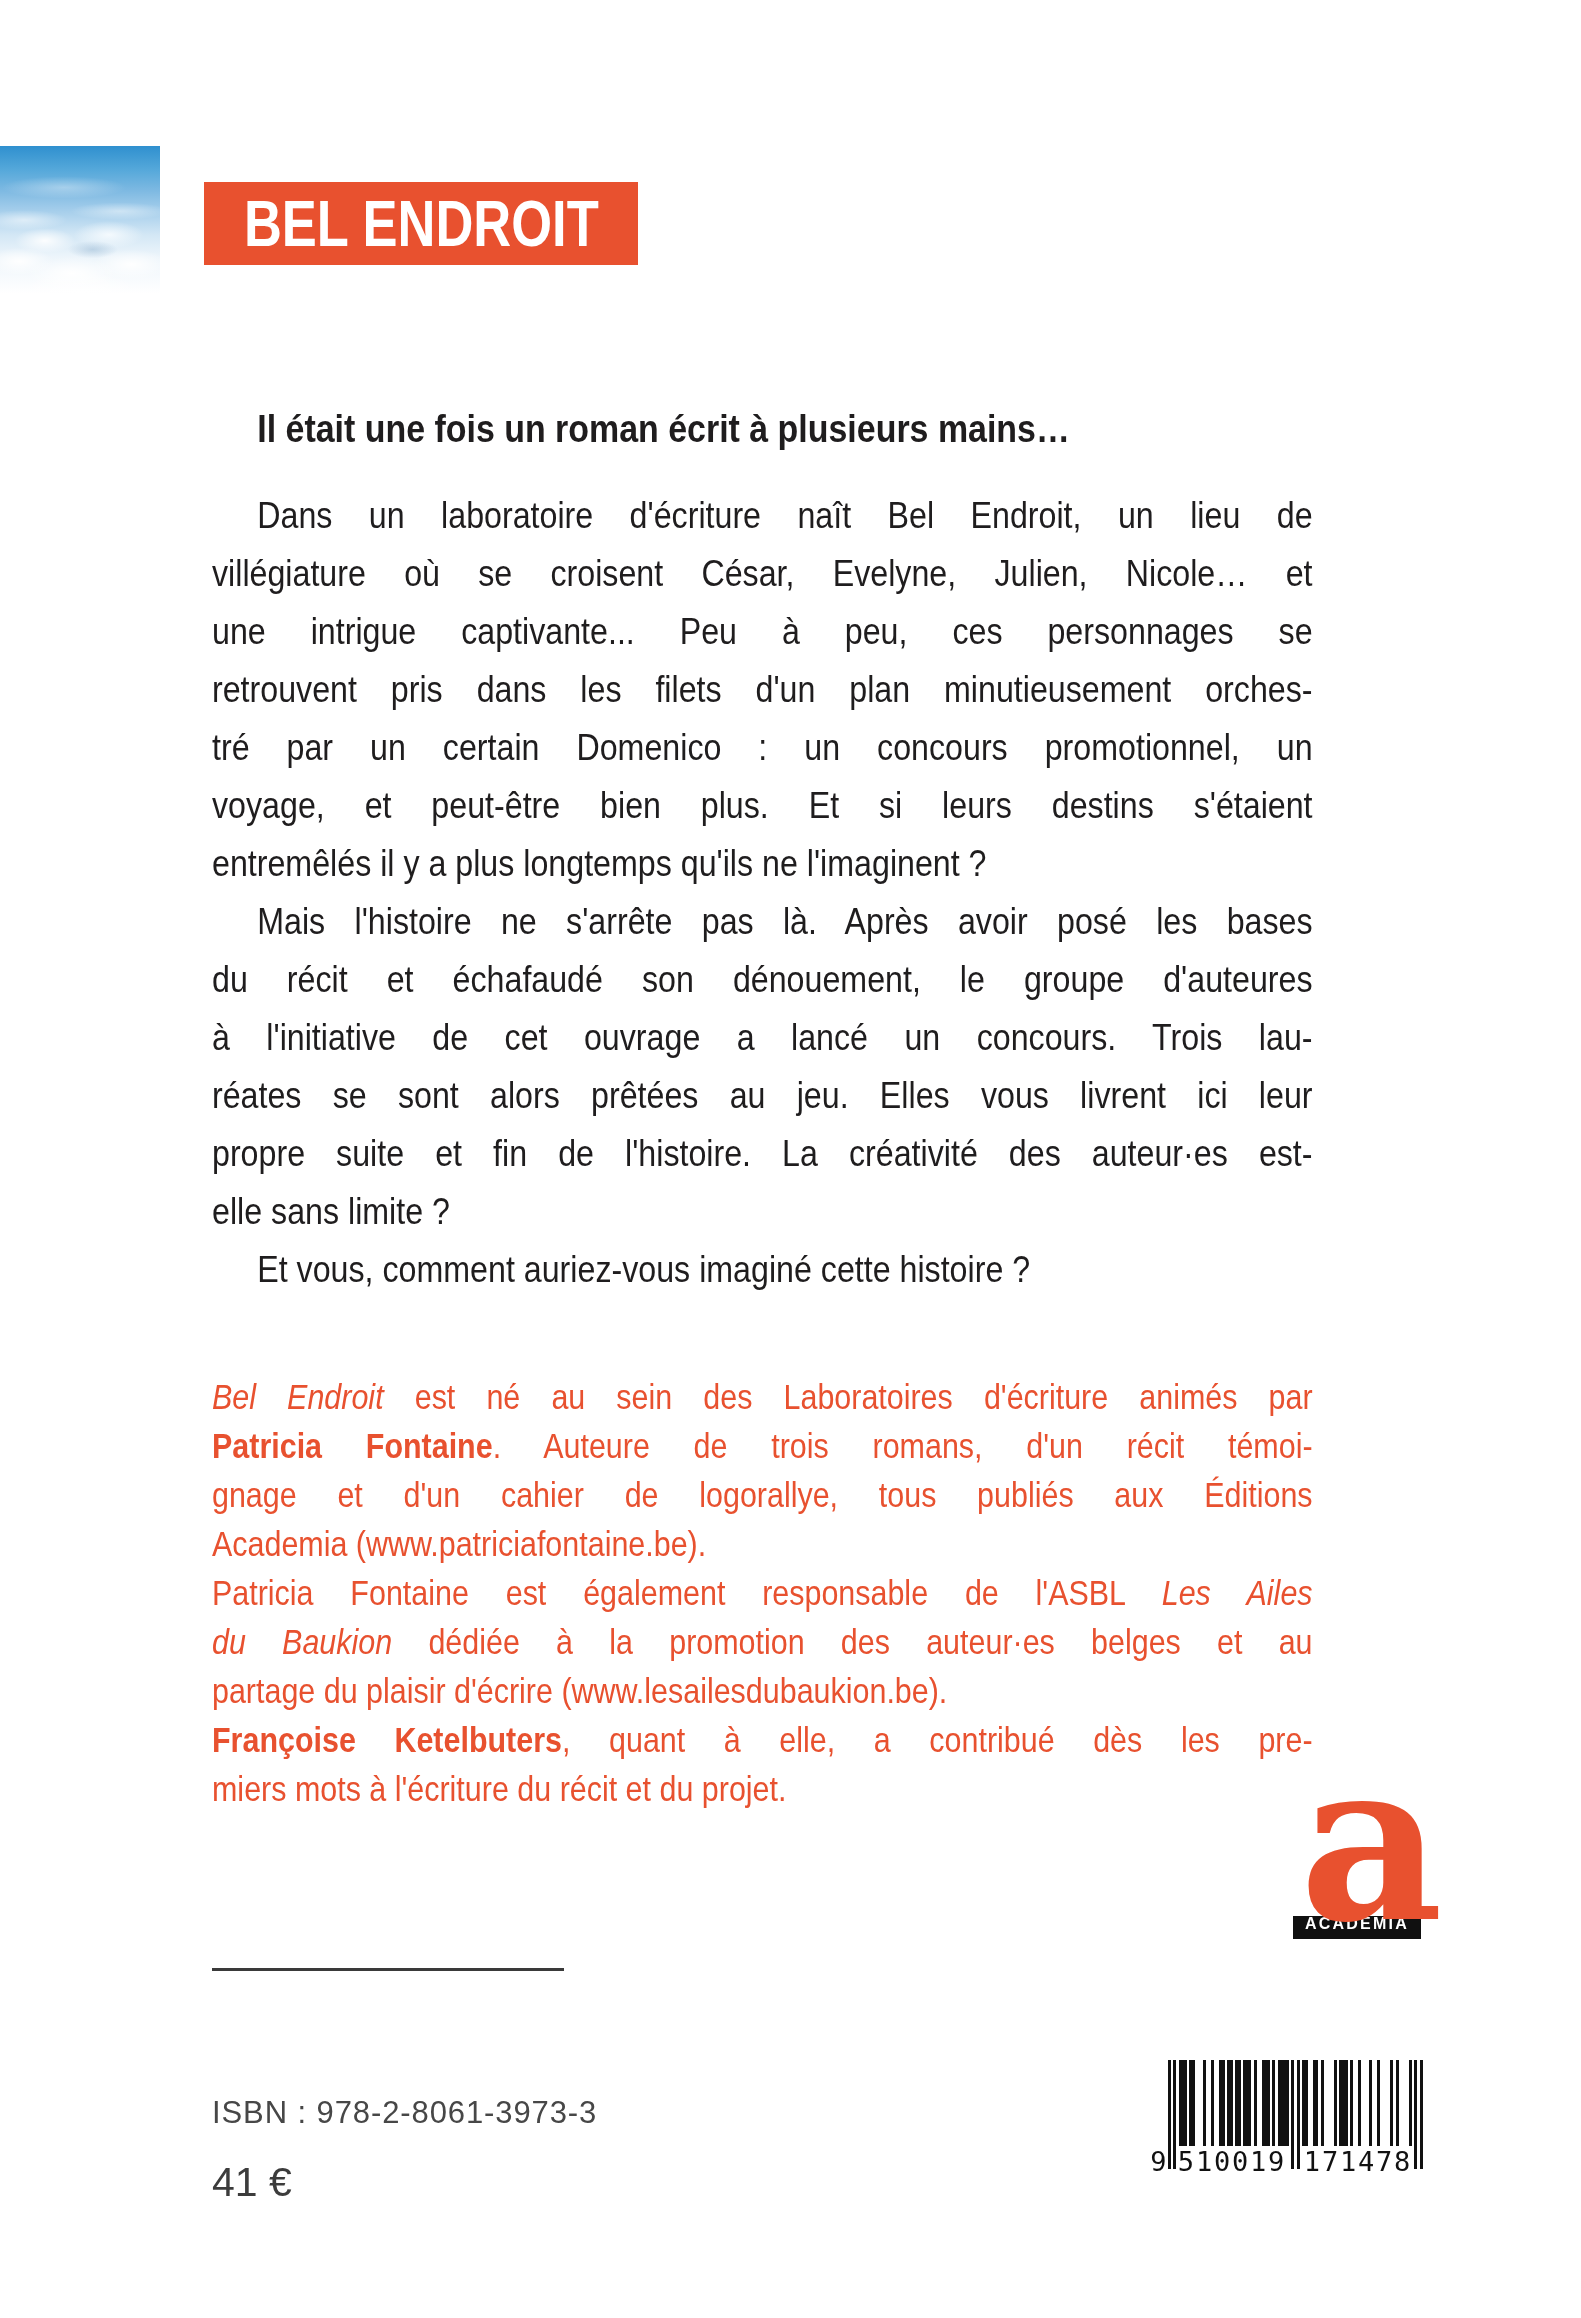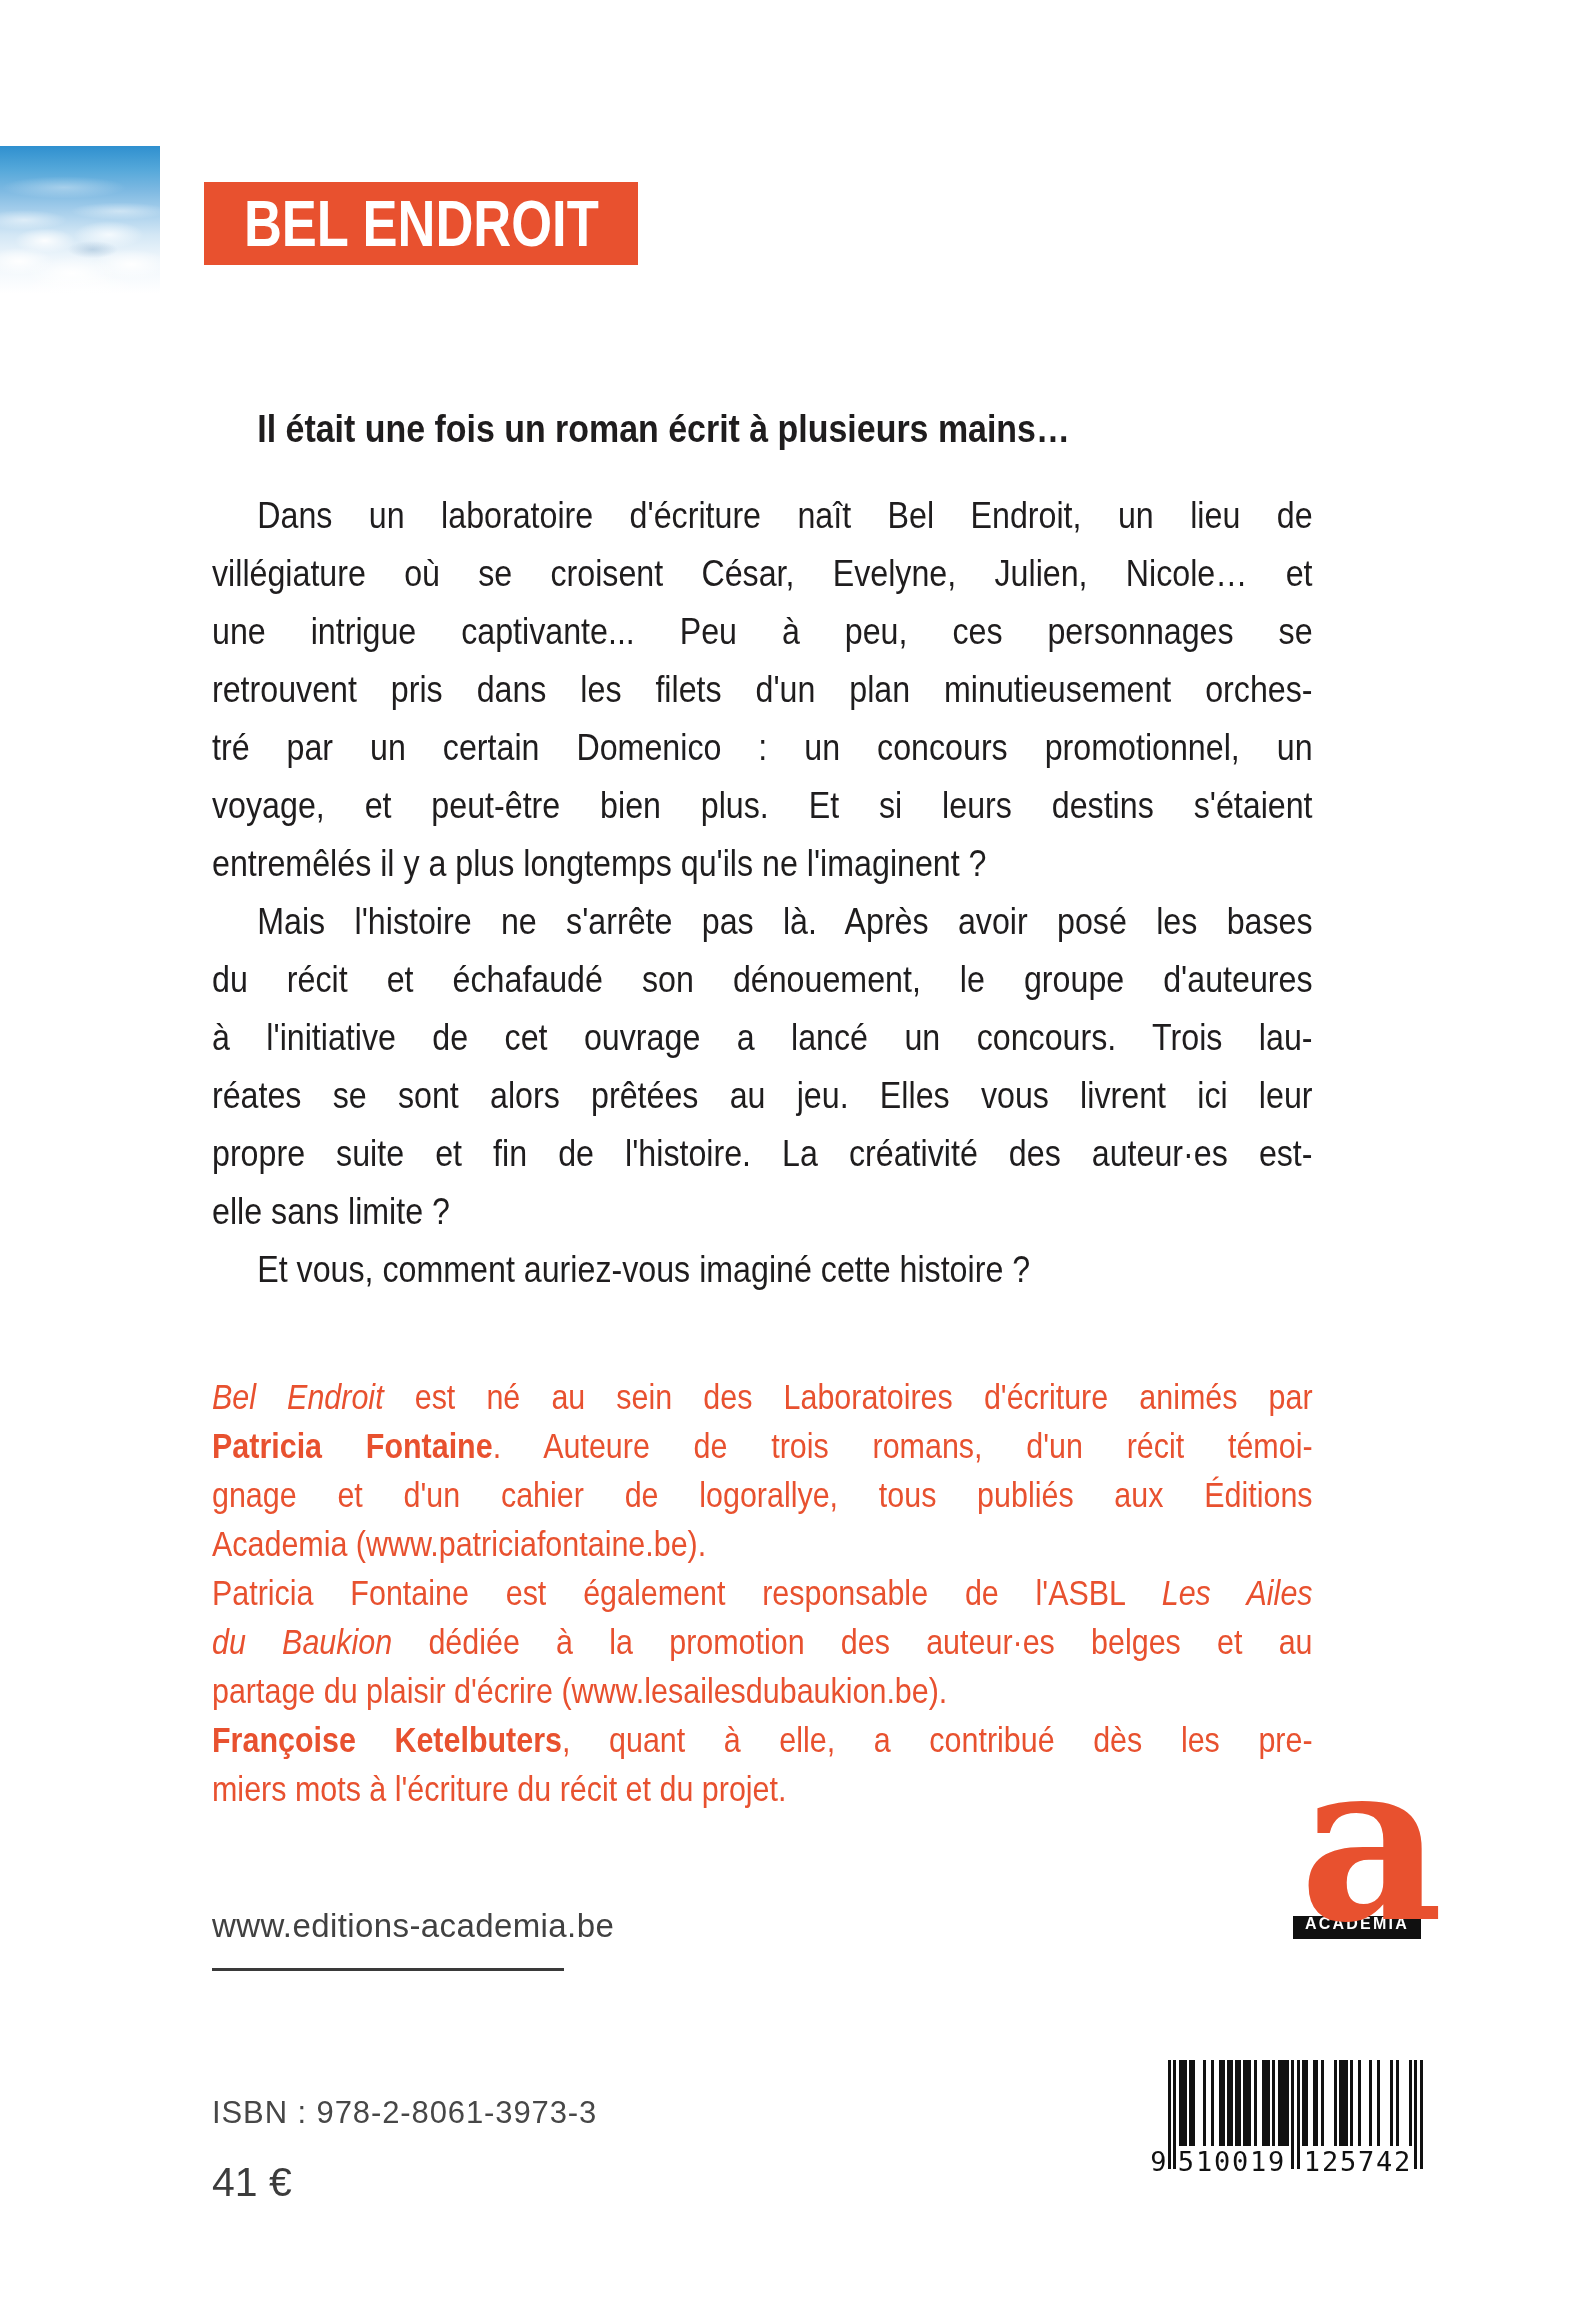--- a/index.html
+++ b/index.html
@@ -118,21 +118,20 @@
       <div class="line j"><span class="bold">Patricia Fontaine</span><span class="normal">. Auteure de trois romans, d'un récit témoi-</span></div>
       <div class="line j"><span class="normal">gnage et d'un cahier de logorallye, tous publiés aux Éditions</span></div>
       <div class="line"><span class="normal">Academia (www.patriciafontaine.be).</span></div>
       <div class="line j"><span class="normal">Patricia Fontaine est également responsable de l'ASBL </span><span class="italic">Les Ailes</span></div>
       <div class="line j"><span class="italic">du Baukion</span><span class="normal"> dédiée à la promotion des auteur·es belges et au</span></div>
       <div class="line"><span class="normal">partage du plaisir d'écrire (www.lesailesdubaukion.be).</span></div>
       <div class="line j"><span class="bold">Françoise Ketelbuters</span><span class="normal">, quant à elle, a contribué dès les pre-</span></div>
       <div class="line"><span class="normal">miers mots à l'écriture du récit et du projet.</span></div>
     </div>
 
-  <div class="url">www.editions-academia.be</div>
   <div class="url-rule"></div>
 
   <svg class="logo-a" width="152" height="152" viewBox="0 0 170 170">
     <text x="4" y="130" font-size="248">a</text>
   </svg>
   <div class="logo-bar">
     <span>ACADEMIA</span>
   </div>
 
   <div class="isbn">ISBN : 978-2-8061-3973-3</div>
@@ -183,17 +182,17 @@
         <div class="bar" style="left: 201px; width: 2.7px; height: 86px;"></div>
         <div class="bar" style="left: 209px; width: 2.7px; height: 86px;"></div>
         <div class="bar" style="left: 222px; width: 2.7px; height: 86px;"></div>
         <div class="bar" style="left: 228px; width: 2.7px; height: 86px;"></div>
         <div class="bar" style="left: 241px; width: 2.7px; height: 86px;"></div>
         <div class="bar" style="left: 246px; width: 2.7px; height: 109px;"></div>
         <div class="bar" style="left: 252px; width: 2.7px; height: 109px;"></div>
       </div>
     <div class="bc-digit bc-first" id="bc-first">9</div>
     <div class="bc-digit bc-g1" id="bc-g1">510019</div>
-    <div class="bc-digit bc-g2" id="bc-g2">125742</div>
+    <div class="bc-digit bc-g2" id="bc-g2">171478</div>
   </div>
 
 </div>
 
 
 </body></html>

